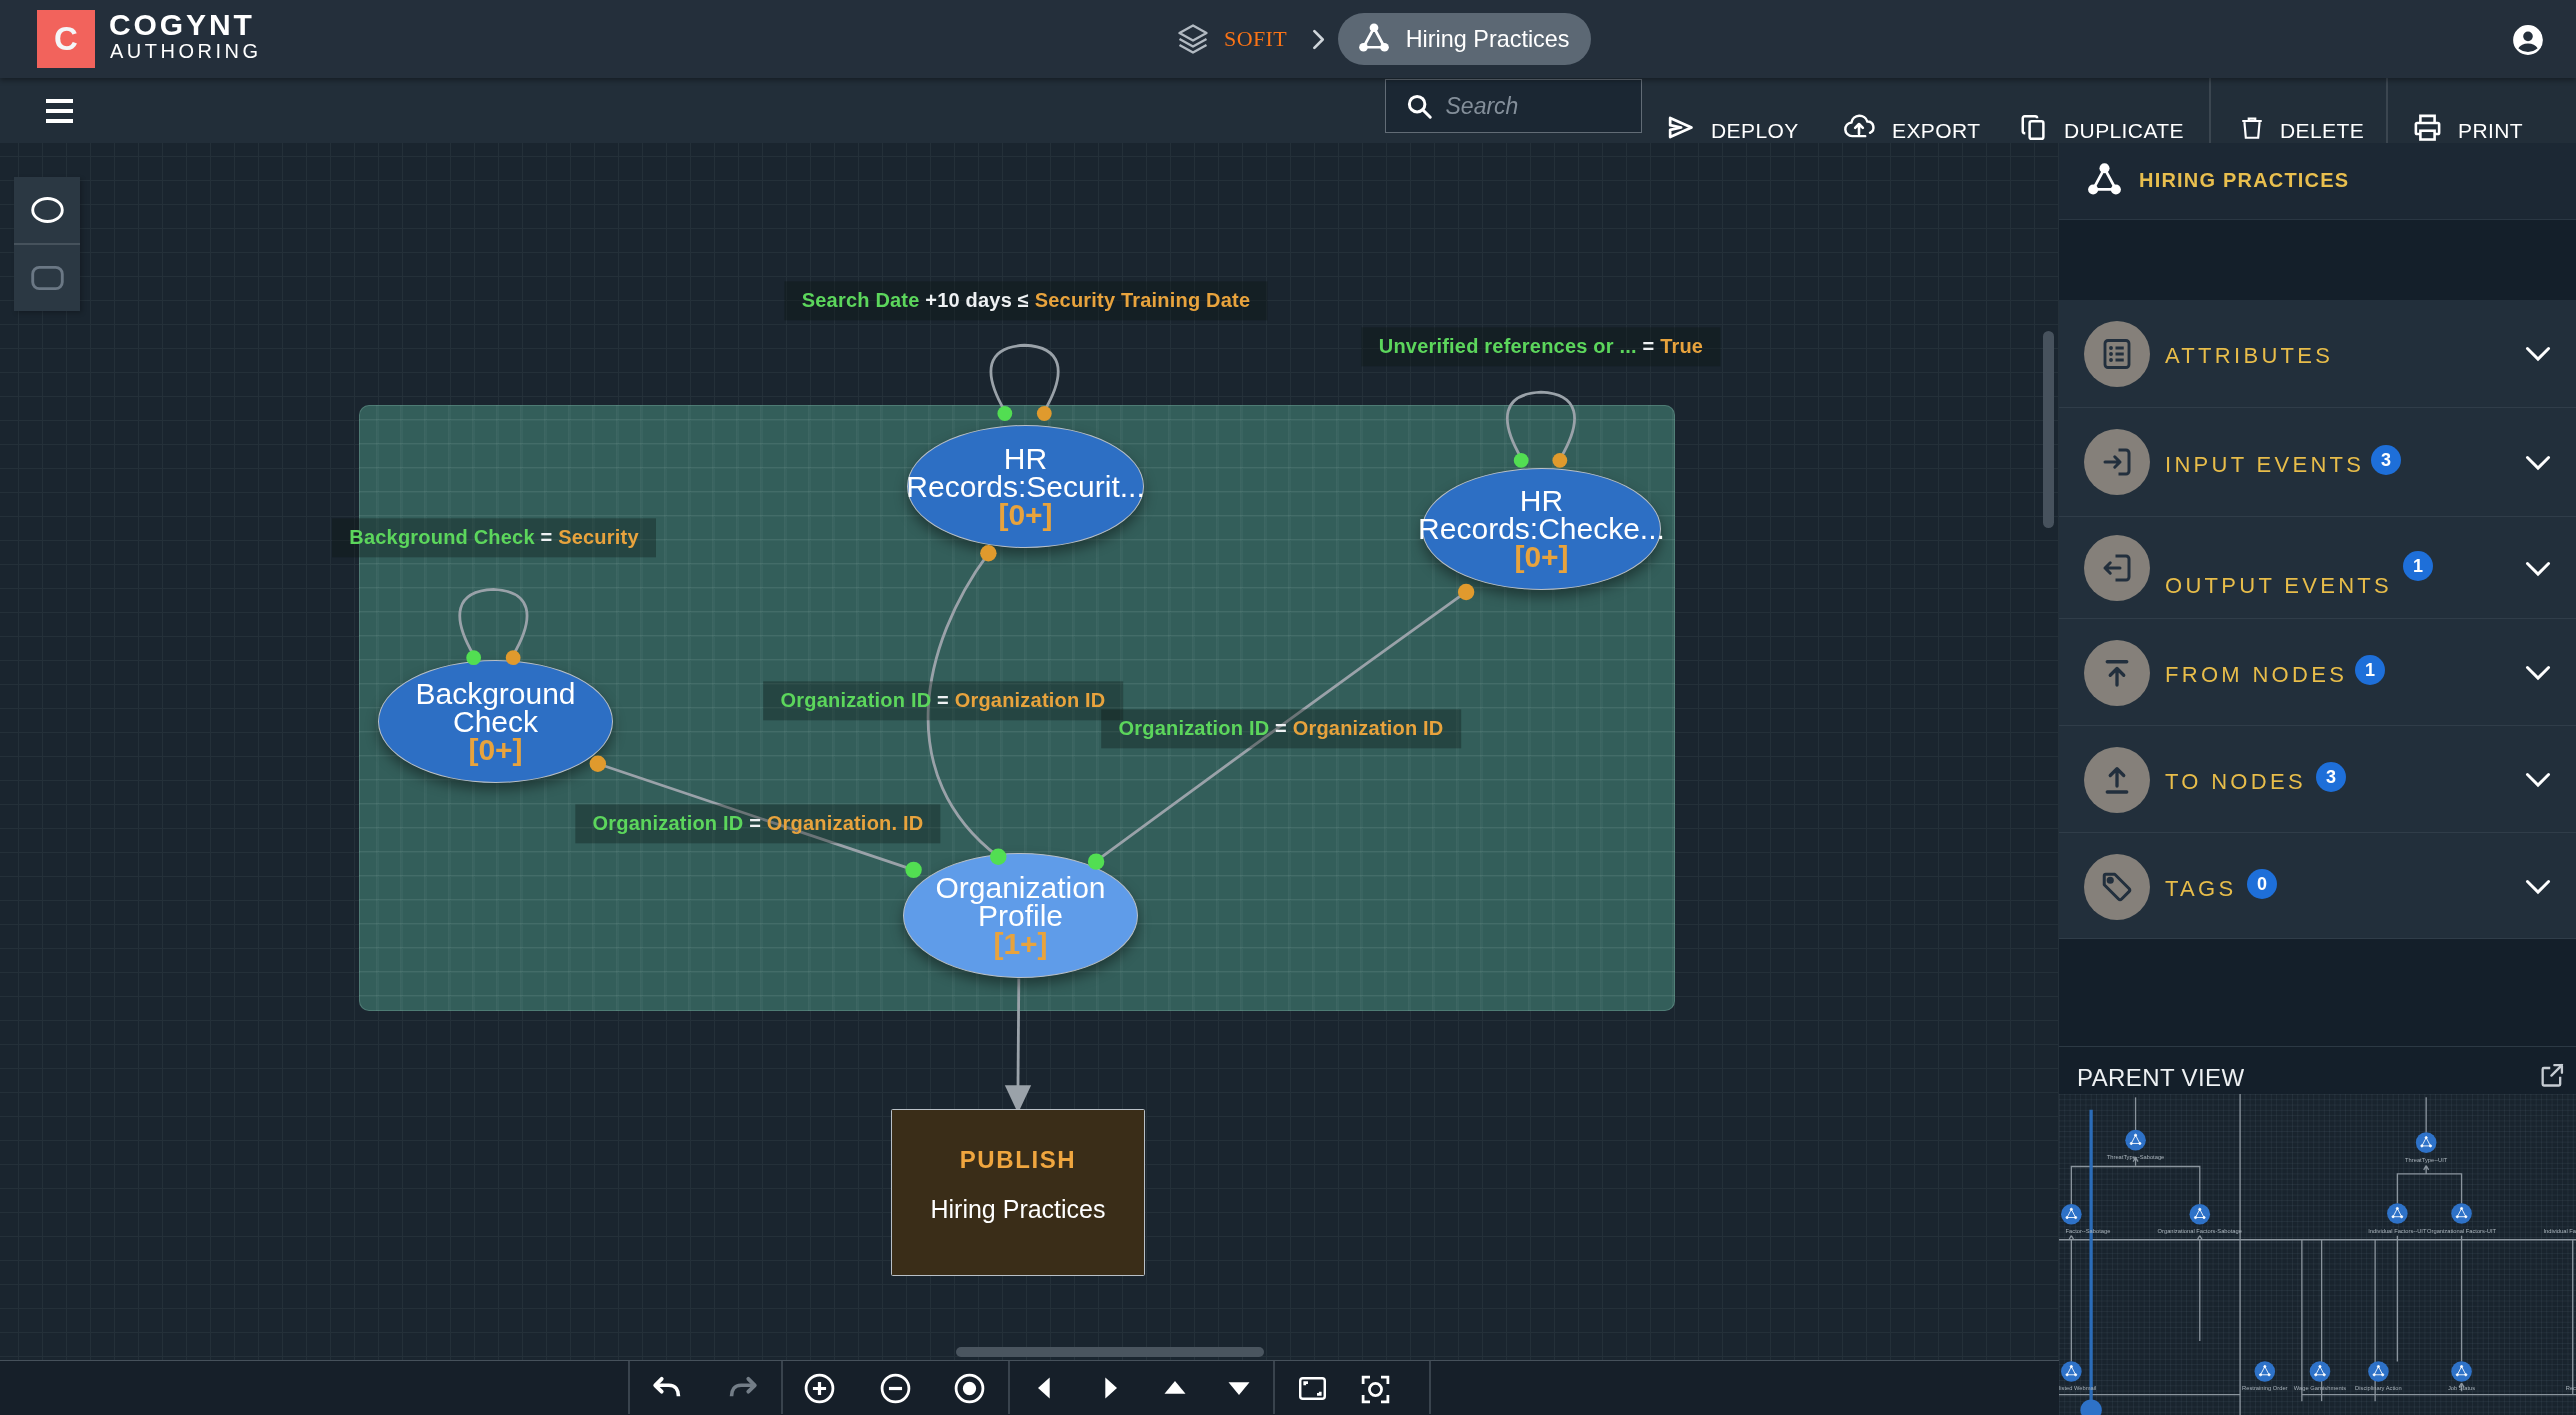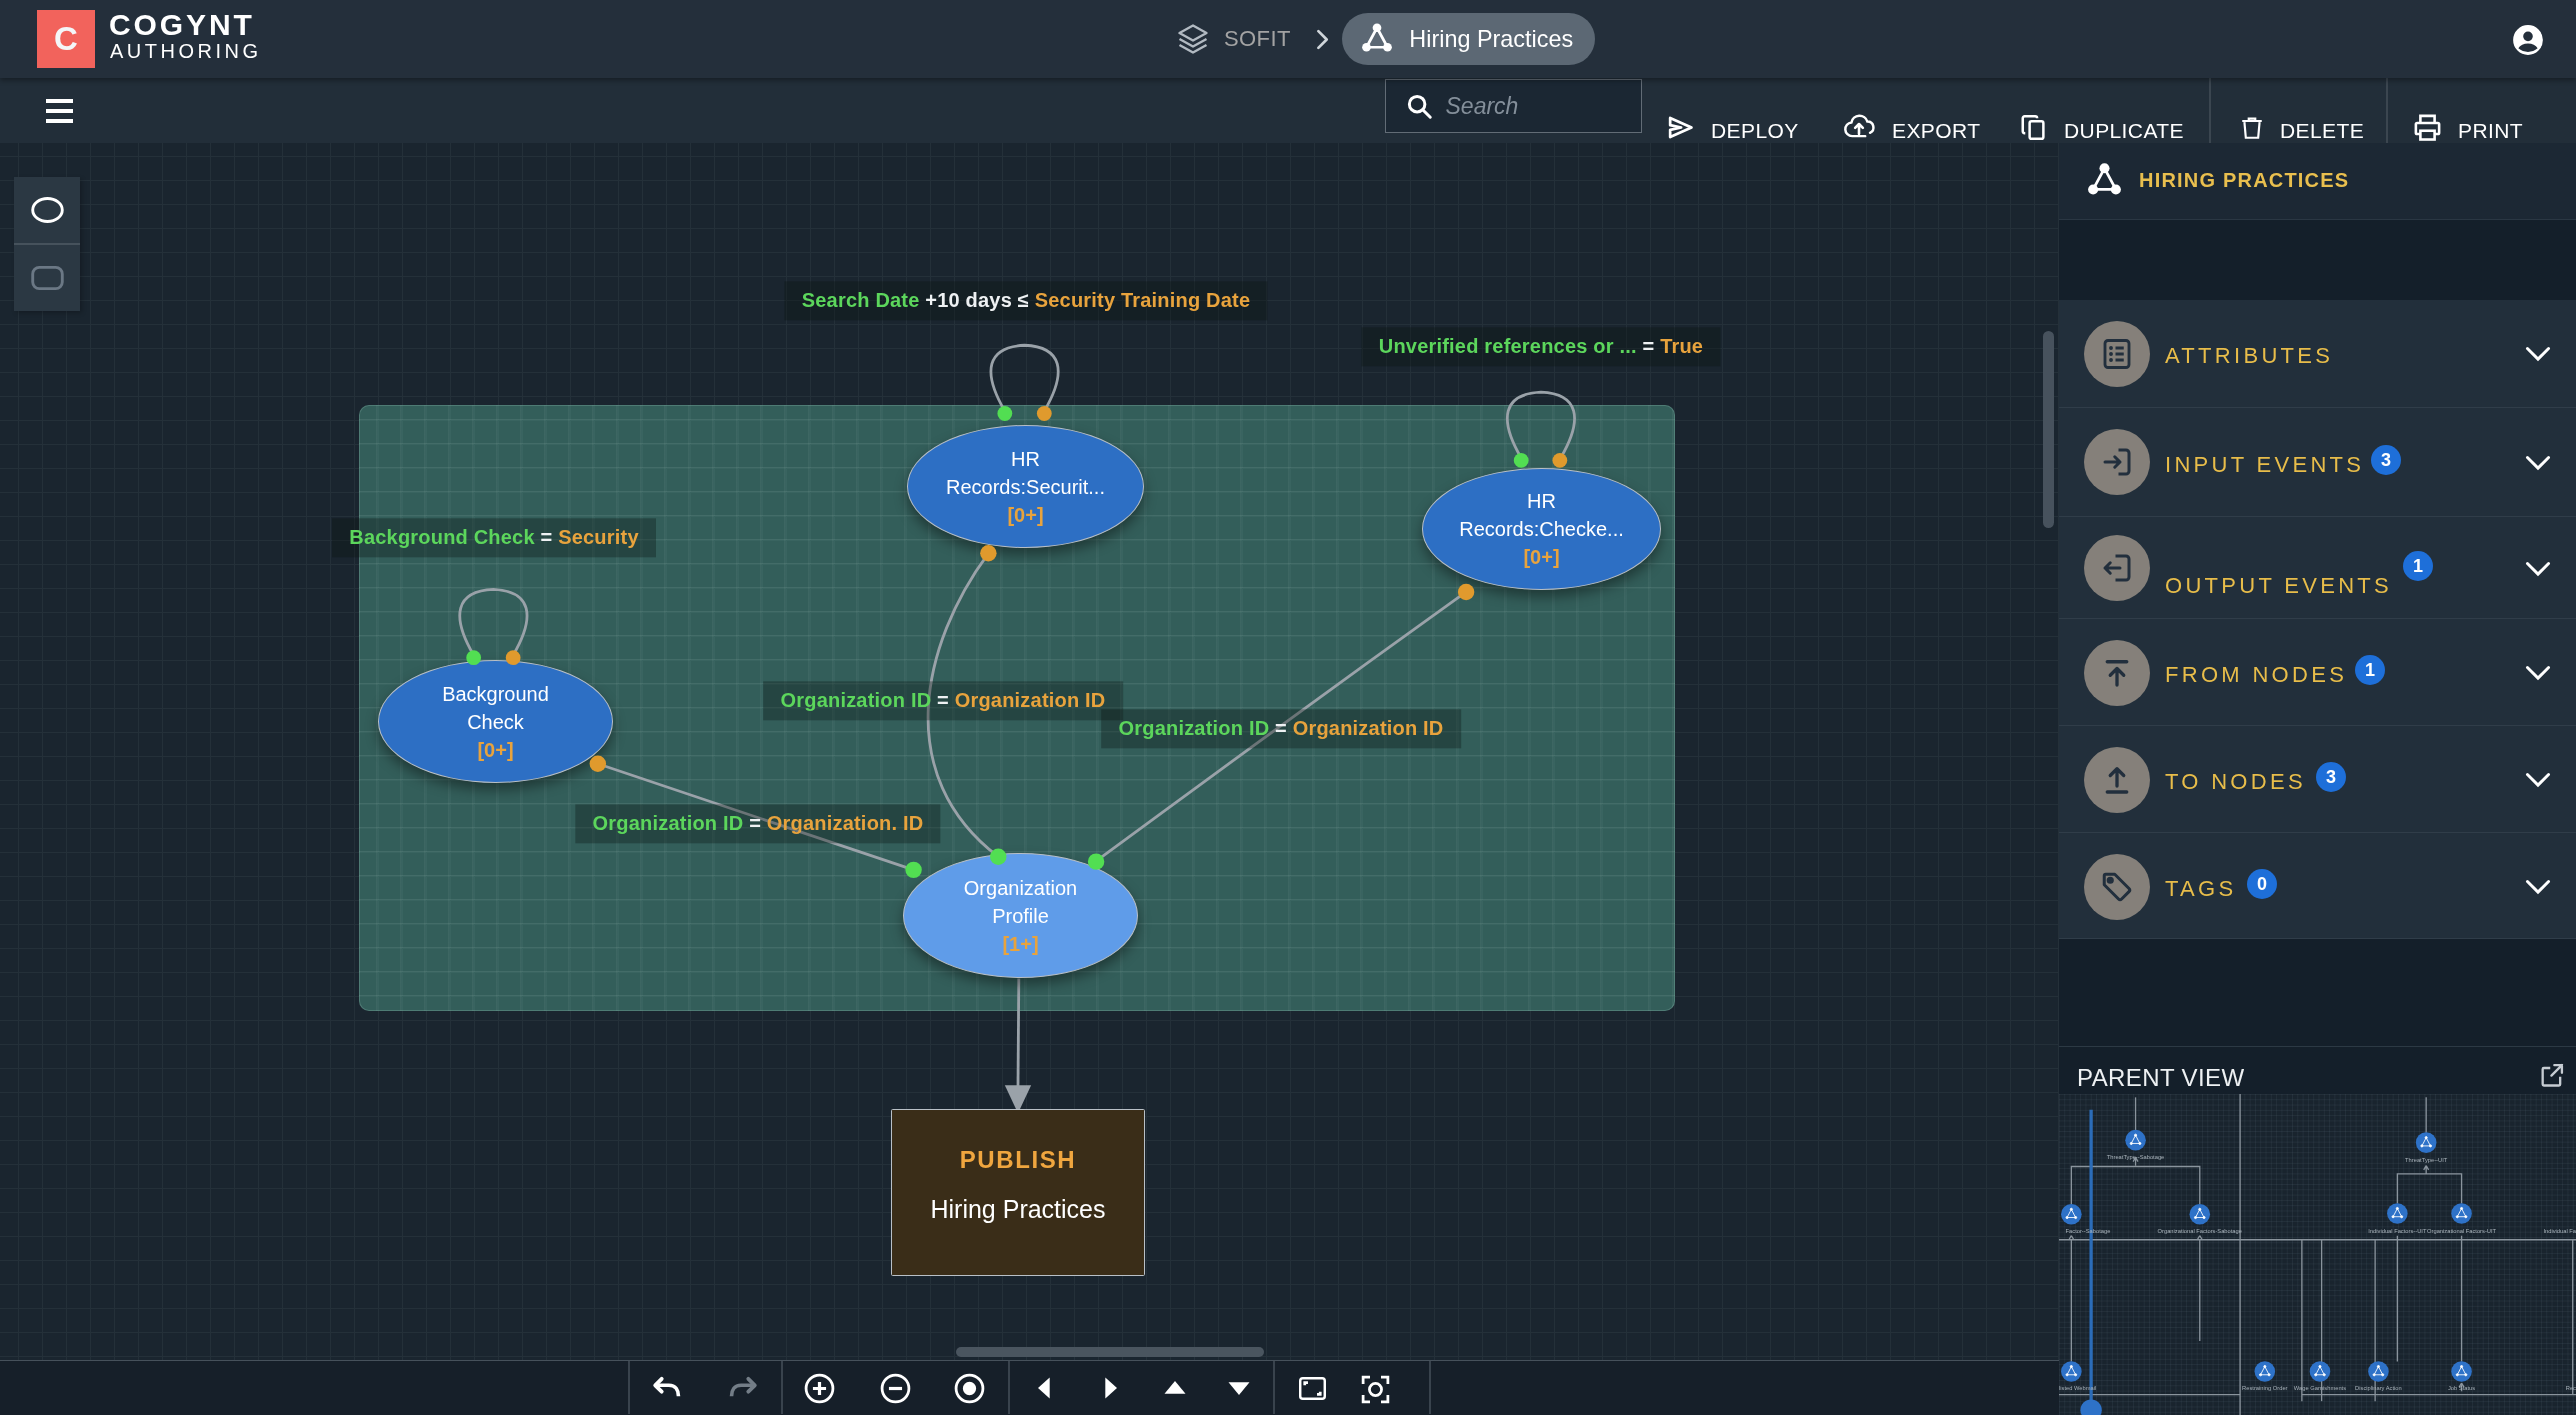--- a/index.html
+++ b/index.html
@@ -7,21 +7,21 @@
     font-family:"Liberation Sans", sans-serif; }
   
   #hdr { position:absolute; left:0; top:0; width:2576px; height:78px; background:#242f3b; z-index:30;
          box-shadow:0 2.5px 5px rgba(0,0,0,0.35); }
   #logoSq { position:absolute; left:37px; top:10px; width:58px; height:58px; background:#f2635c;
             display:flex; align-items:center; justify-content:center; color:#f4f6f8;
             font-size:33px; font-weight:bold; }
   #logoT1 { position:absolute; left:109px; top:8.2px; font-size:30px; font-weight:bold; color:#fff; letter-spacing:2.9px; }
   #logoT2 { position:absolute; left:110px; top:40px; font-size:20px; color:#fff; letter-spacing:3.5px; }
   #crumb { position:absolute; left:1175px; top:0; height:78px; display:flex; align-items:center; }
-  #sofit { color:#a3a3a3; font-size:22px; margin-left:13px; letter-spacing:0.4px; }
+  #sofit { color:#f97316; font-size:22px; margin-left:13px; letter-spacing:0.4px;font-family:Liberation Serif, serif; }
   #pill { margin-left:8.2px; height:52px; background:#5c6874; border-radius:26px; display:flex;
           align-items:center; padding:0 21.4px 0 16.4px; color:#fff; font-size:23.4px; }
   #avatar { position:absolute; left:2511px; top:23px; }
   
   #tbar { position:absolute; left:0; top:78px; width:2576px; height:65px; background:#222e39; z-index:25; }
   #burger { position:absolute; left:46px; top:99px; width:27px; height:27px; z-index:26;}
   #burger div { height:4.1px; background:#fff; margin-bottom:5.8px; }
   #search { position:absolute; left:1385px; top:79px; width:257px; height:54px; background:#1b2733;
             border:1.6px solid #626c76; display:flex; align-items:center; z-index:26; }
   #search span { color:#848f9a; font-size:23px; font-style:italic; margin-left:11.5px; }
@@ -34,21 +34,21 @@
     background-image: linear-gradient(to right, #243039 0.8px, transparent 0.8px),
                       linear-gradient(to bottom, #243039 0.8px, transparent 0.8px);
     background-size:24px 24px; background-position:18px 13px; overflow:hidden; }
   #grect { position:absolute; left:359px; top:262px; width:1316px; height:606px;
            background:rgba(80,160,140,0.47); border:0.8px solid rgba(160,210,195,0.25); border-radius:10px;
            background-image: linear-gradient(to right, rgba(200,230,220,0.10) 0.8px, transparent 0.8px),
                              linear-gradient(to bottom, rgba(200,230,220,0.10) 0.8px, transparent 0.8px);
            background-size:24px 24px; background-position:16.4px 13px; }
   .node { position:absolute; border-radius:50%; background:#2d6fc4; border:1.2px solid #b7bec5;
           display:flex; flex-direction:column; align-items:center; justify-content:center;
-          color:#fff; font-size:20px; line-height:28px; text-align:center;
+          color:#fff; font-size:30px; line-height:28px; text-align:center;
           box-shadow:0 6.6px 13px rgba(0,0,0,0.4); z-index:5; }
   .node .mult { color:#e8a33d; font-weight:bold; }
   .elabel { position:absolute; transform:translate(-50%,-50%); white-space:nowrap;
             background:rgba(10,20,16,0.32); padding:8.2px 17.3px; font-size:20px; font-weight:600;
             letter-spacing:0.2px; z-index:6; }
   .g { color:#5cd65c; } .o { color:#e8a33d; } .w { color:#eef1f3; }
   #publish { position:absolute; left:891px; top:966px; width:254px; height:167px; background:#3a2d18;
              border:1.6px solid #b9c0c7; border-radius:1.6px; text-align:center; z-index:5; }
   #publish .t1 { margin-top:36px; color:#f0a63f; font-size:24px; font-weight:bold; letter-spacing:1.6px; }
   #publish .t2 { margin-top:21.4px; color:#fff; font-size:25px; }

